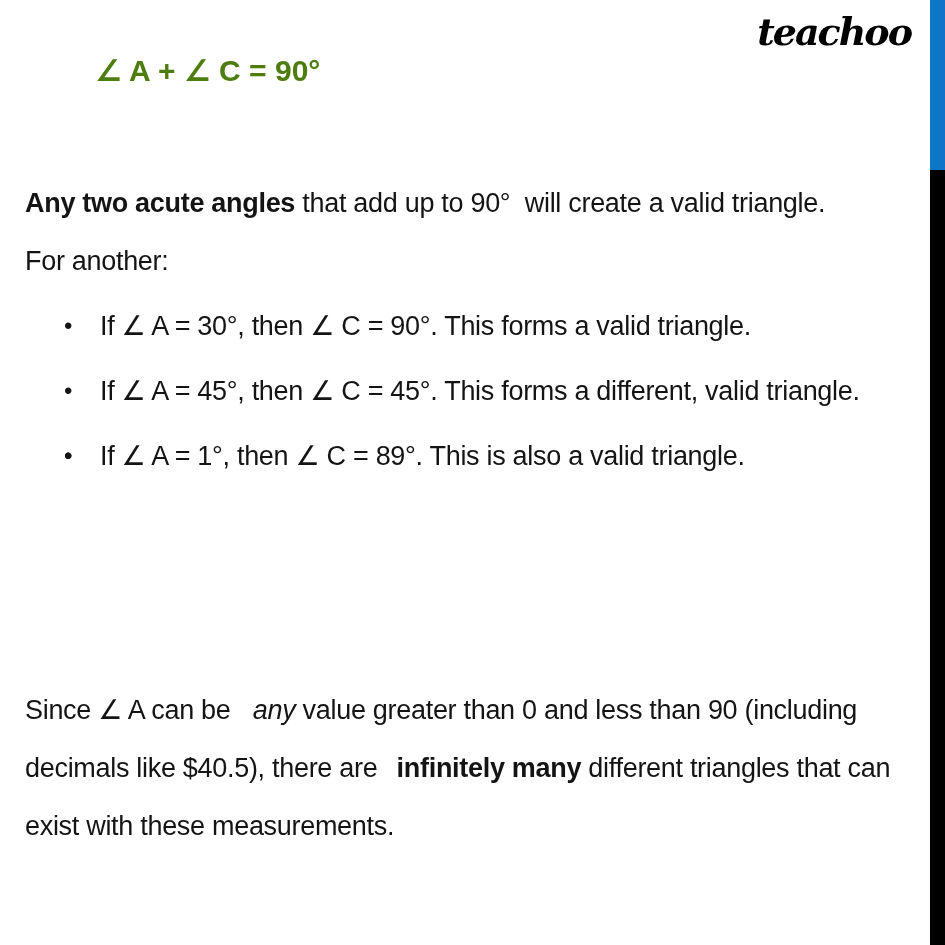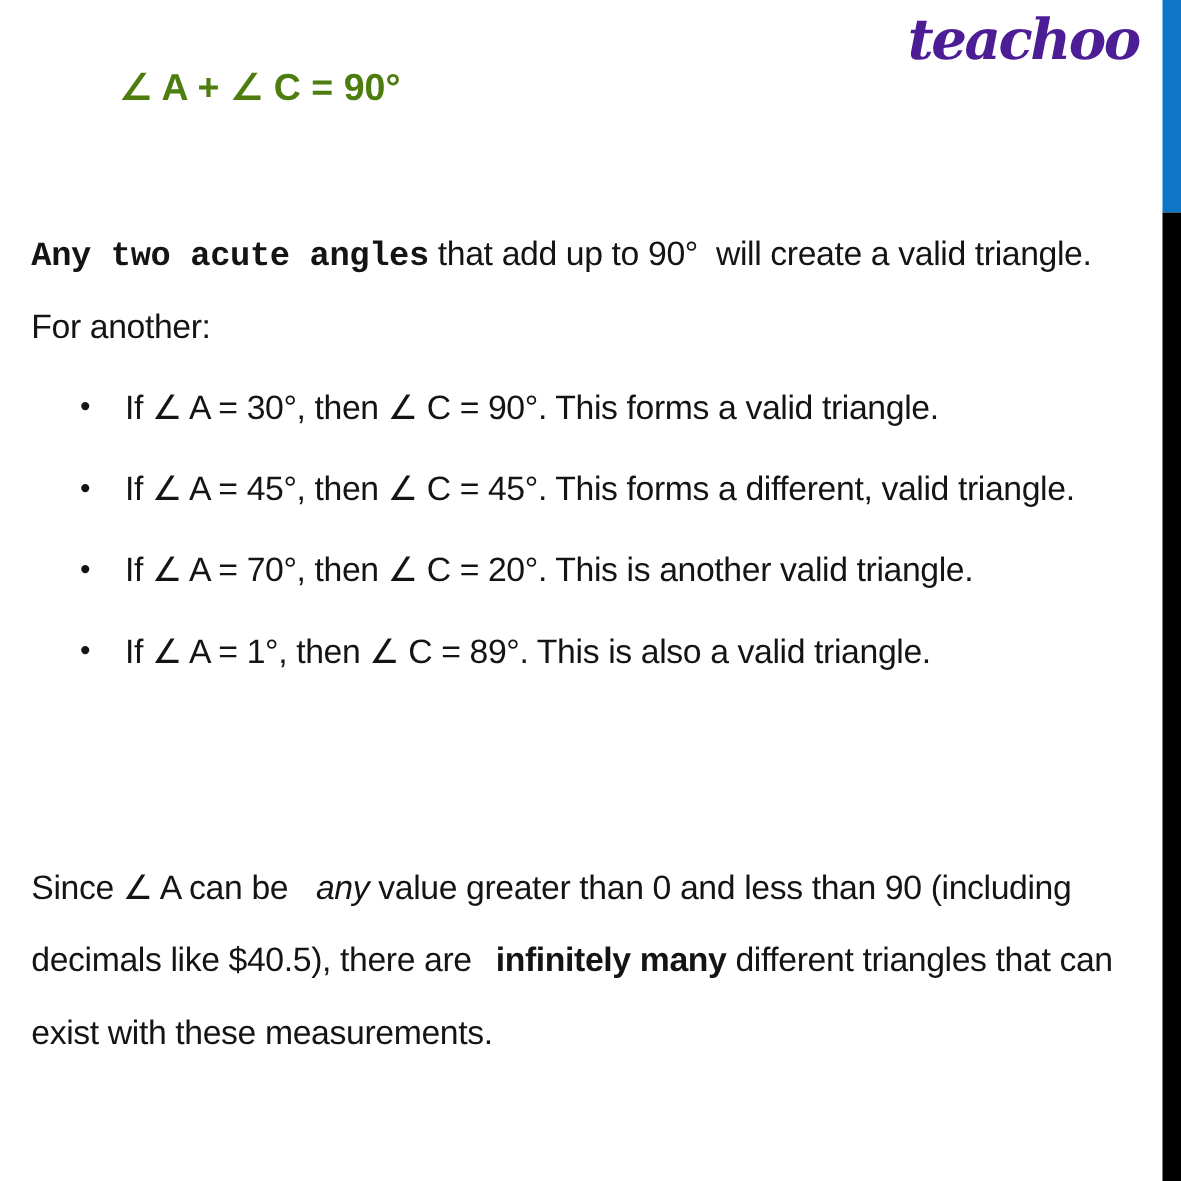--- a/index.html
+++ b/index.html
@@ -21,23 +21,23 @@
   .bar-black {
     position: absolute; top: 170px; right: 0;
     width: 15px; height: 775px;
   }
 
   
   .logo {
     position: absolute; top: 6px; right: 34px;
     font-family: "DejaVu Serif", serif;
     font-style: italic; font-weight: 700;
-    font-size: 45px; line-height: 52px;
+    font-size: 38px; line-height: 52px;
     letter-spacing: -2px;
-    color: #4c1d95;
+    color: #000000;
   }
 
   
   .heading {
     position: absolute; top: 53px; left: 95px;
     font-size: 30px; font-weight: 700; line-height: 36px;
     color: #4d7c0f;
   }
 
   
@@ -75,36 +75,35 @@
 
 <div class="page">
 
   <div class="bar-blue" style="background: rgb(14, 118, 198);"></div>
   <div class="bar-black" style="background: rgb(0, 0, 0);"></div>
 
   <div class="logo">teachoo</div>
 
   <div class="heading">∠ A + ∠ C = 90°</div>
 
-  <div class="bodytext intro"><span style="font-weight: 700; font-family: Liberation Mono, monospace;">Any two acute angles</span><span> that add up to 90°  will create a valid triangle.</span></div>
+  <div class="bodytext intro"><span style="font-weight: 700;">Any two acute angles</span><span> that add up to 90°  will create a valid triangle.</span></div>
 
   <div class="bodytext for-example">For another:</div>
 
   <ul class="bullets bodytext">
     <li>
       <span class="bullet">•</span>
       <span class="li-text">If ∠ A = 30°, then ∠ C = 90°. This forms a valid triangle.</span>
     </li>
     <li>
       <span class="bullet">•</span>
       <span class="li-text">If ∠ A = 45°, then ∠ C = 45°. This forms a different, valid triangle.</span>
     </li>
     <li>
       <span class="bullet">•</span>
-      <span class="li-text">If ∠ A = 70°, then ∠ C = 20°. This is another valid triangle.</span>
     </li>
     <li>
       <span class="bullet">•</span>
       <span class="li-text">If ∠ A = 1°, then ∠ C = 89°. This is also a valid triangle.</span>
     </li>
   </ul>
 
   <div class="bodytext conclusion"><span>Since ∠ A can be </span><span style="font-style: italic; margin-left: 15px;">any</span><span> value greater than 0 and less than 90 (including decimals like $40.5), there are </span><span style="font-weight: 700; margin-left: 12px;">infinitely many</span><span> different triangles that can exist with these measurements.</span></div>
 
 </div>

